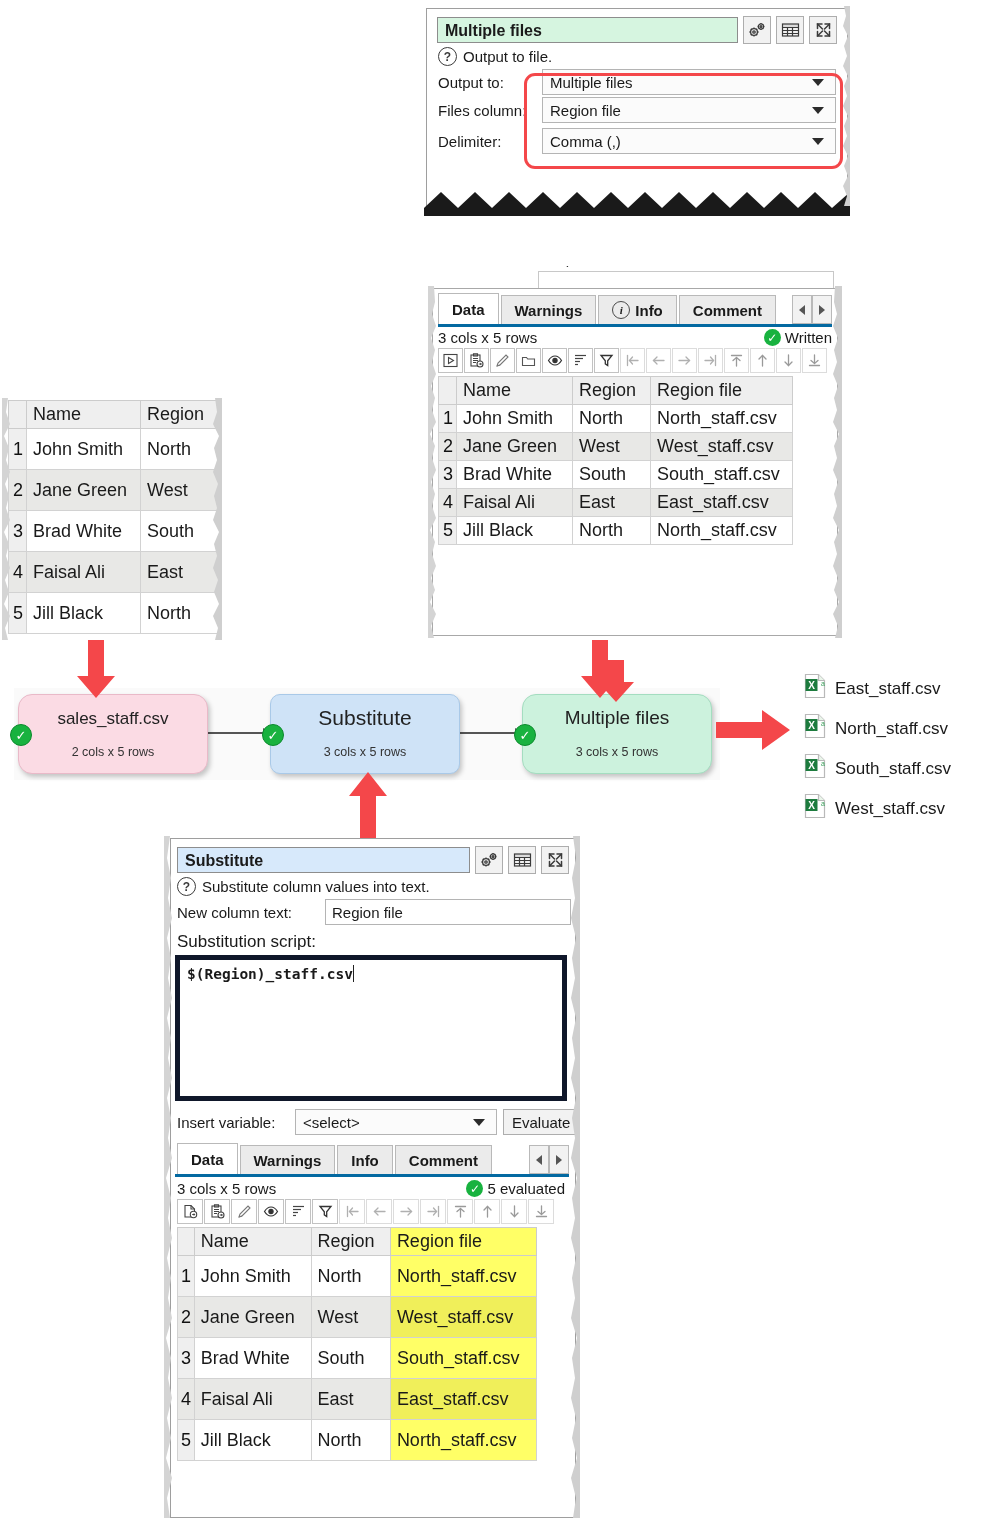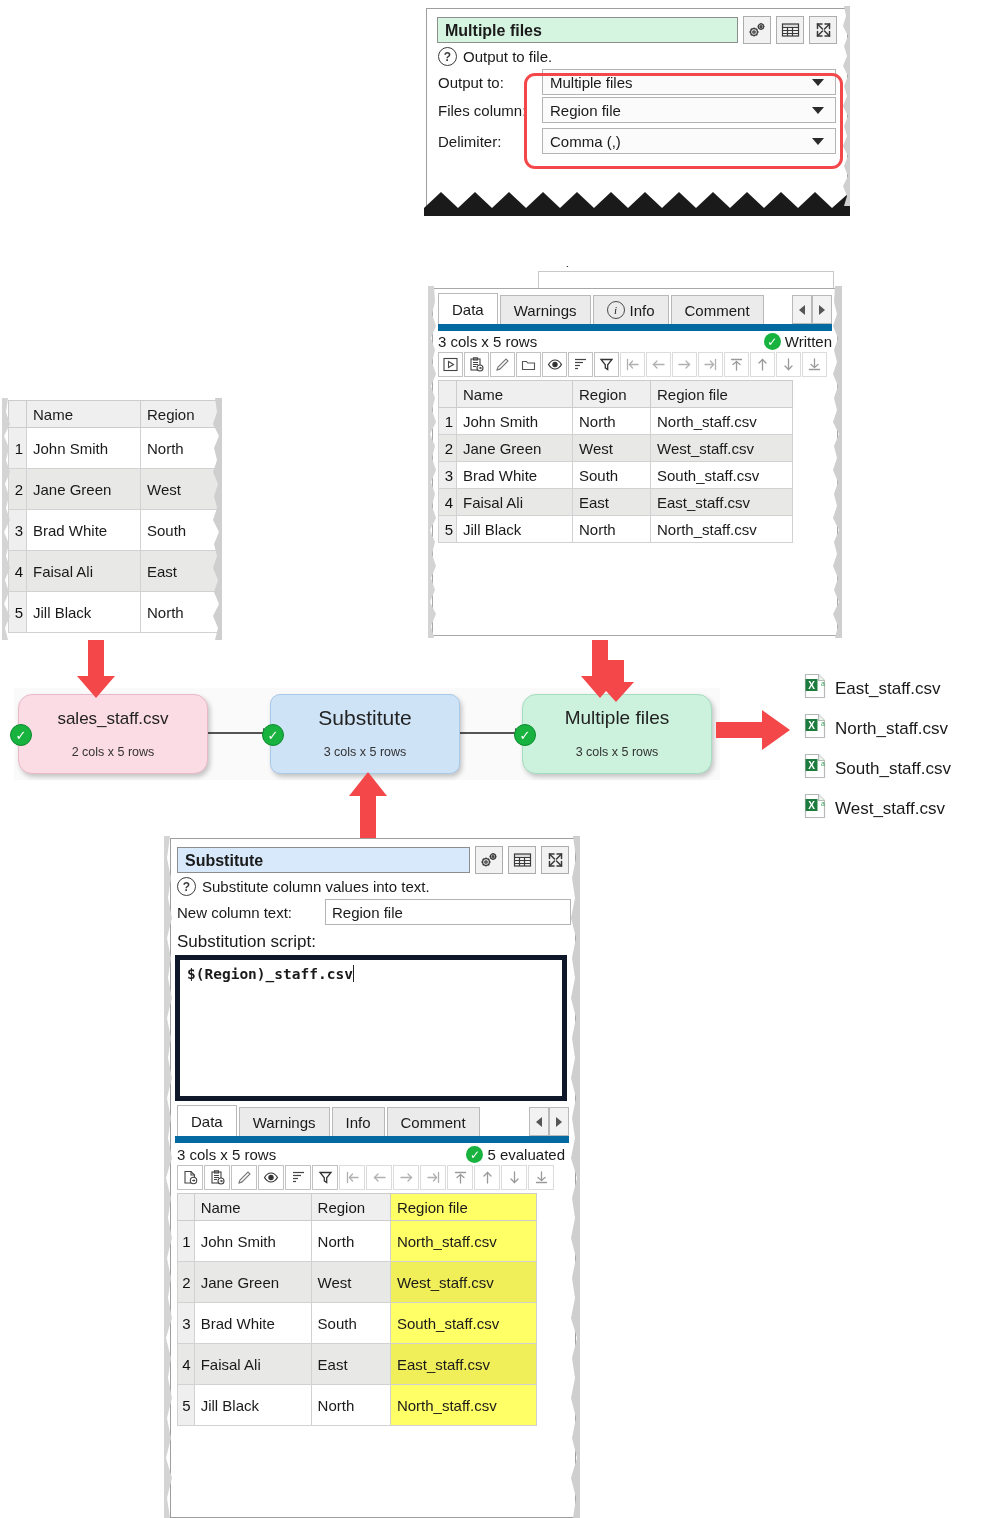--- a/index.html
+++ b/index.html
@@ -47,21 +47,21 @@
   .caret{width:0;height:0;border-left:6px solid transparent;border-right:6px solid transparent;
          border-top:7px solid #2b2b2b;margin-right:7px;}
   .checkbox{width:17px;height:17px;border:1px solid #9a9a9a;background:#fff;
             display:inline-flex;align-items:center;justify-content:center;
             font-size:15px;font-weight:bold;line-height:1;box-sizing:border-box;}
 
   .textinput{flex:1;height:26px;border:1px solid #b4b4b4;background:#fff;
              display:flex;align-items:center;padding:0 6px;font-size:15px;box-sizing:border-box;}
 
   
-  .tabs{display:flex;align-items:flex-end;border-bottom:7px solid #0369a1;height:32px;padding-left:4px;}
+  .tabs{display:flex;align-items:flex-end;border-bottom:3px solid #0369a1;height:32px;padding-left:4px;font-weight:bold;}
   .tab{
     height:29px;line-height:29px;padding:0 13px;font-size:15px;
     background:#ebebeb;border:1px solid #b9b9b9;border-bottom:none;margin-right:2px;
     display:flex;align-items:center;gap:5px;box-sizing:border-box;
   }
   .tab.sel{background:#ffffff;height:31px;line-height:31px;}
   .tabspin{margin-left:auto;display:flex;height:29px;}
   .spinbtn{width:20px;border:1px solid #b9b9b9;background:#f2f2f2;
            display:flex;align-items:center;justify-content:center;box-sizing:border-box;}
   .spinbtn .lt{width:0;height:0;border-top:5px solid transparent;border-bottom:5px solid transparent;border-right:6px solid #555;}
@@ -75,21 +75,21 @@
   .tick{width:17px;height:17px;border-radius:50%;background:#18b23f;color:#fff;
         display:inline-flex;align-items:center;justify-content:center;font-size:12px;font-weight:bold;line-height:1;}
 
   
   .dtool{display:flex;padding:1px 5px 3px 5px;gap:1px;}
   .dbtn{width:26px;height:25px;border:1px solid #c2c2c2;background:#fff;
         display:flex;align-items:center;justify-content:center;box-sizing:border-box;}
   .dbtn.dim{border-color:#dcdcdc;}
 
   
-  table.grid{border-collapse:collapse;font-size:15px;width:100%;table-layout:fixed;}
+  table.grid{border-collapse:collapse;font-size:18px;width:100%;table-layout:fixed;}
   table.grid th,table.grid td{border:1px solid #d2d2d2;padding:3px 6px;text-align:left;
     font-weight:normal;white-space:nowrap;overflow:hidden;height:27px;box-sizing:border-box;}
   table.grid th{background:#efefef;border-color:#cccccc;}
   table.grid td.rn{background:#efefef;text-align:right;width:20px;padding:3px 3px;color:#111;}
   table.grid tr.alt td{background:#e8e8e6;}
   table.grid td.hl{background:#ffff66;}
   table.grid tr.alt td.hl{background:#f0ef5a;}
   table.grid th.hl{background:#ffff66;}
 
   
@@ -620,20 +620,28 @@
       <span class="formlabel" style="width:148px">New column text:</span>
       <div class="textinput">Region file</div>
     </div>
 
     <div style="font-size:17px;padding:6px 2px 3px 2px;">Substitution script:</div>
 
     <div style="width:392px;height:146px;border:5px solid #0f172a;background:#fff;box-sizing:border-box;padding:5px 7px;">
       <span style="font-family:'DejaVu Sans Mono','Liberation Mono',monospace;font-size:14.5px;font-weight:bold;">$(Region)_staff.csv</span><span style="border-left:1.5px solid #222;margin-left:0px;">&nbsp;</span>
     </div>
 
+    <div class="formrow" style="padding:8px 2px 4px 2px;gap:6px;">
+      <span class="formlabel" style="width:112px">Insert variable:</span>
+      <div class="combo" style="flex:0 0 202px;">
+        <span class="txt">&lt;select&gt;</span>
+        <span class="caret"></span>
+      </div>
+      <div style="height:26px;line-height:26px;border:1px solid #adadad;background:#f2f2f2;padding:0 8px;font-size:15px;box-sizing:border-box;">Evaluate</div>
+    </div>
 
     <div class="tabs" style="padding-left:2px;margin-top:3px;width:392px;">
       <div class="tab sel">
           <span>Data</span>
         </div>
       <div class="tab">
           <span>Warnings</span>
         </div>
       <div class="tab">
           <span>Info</span>

